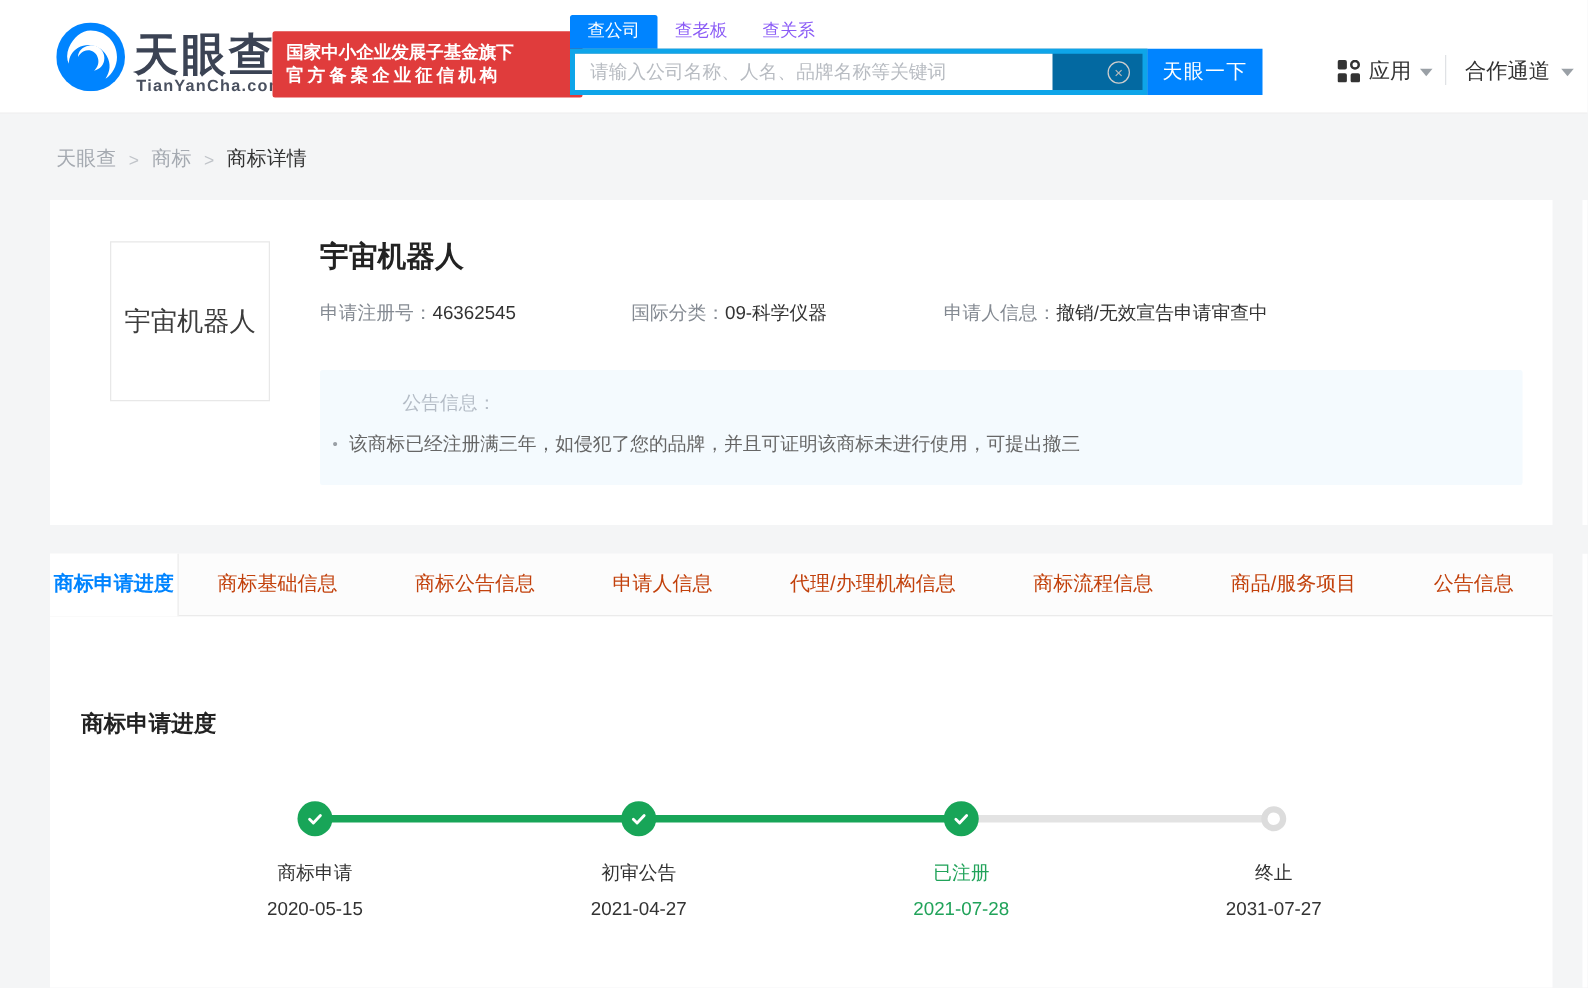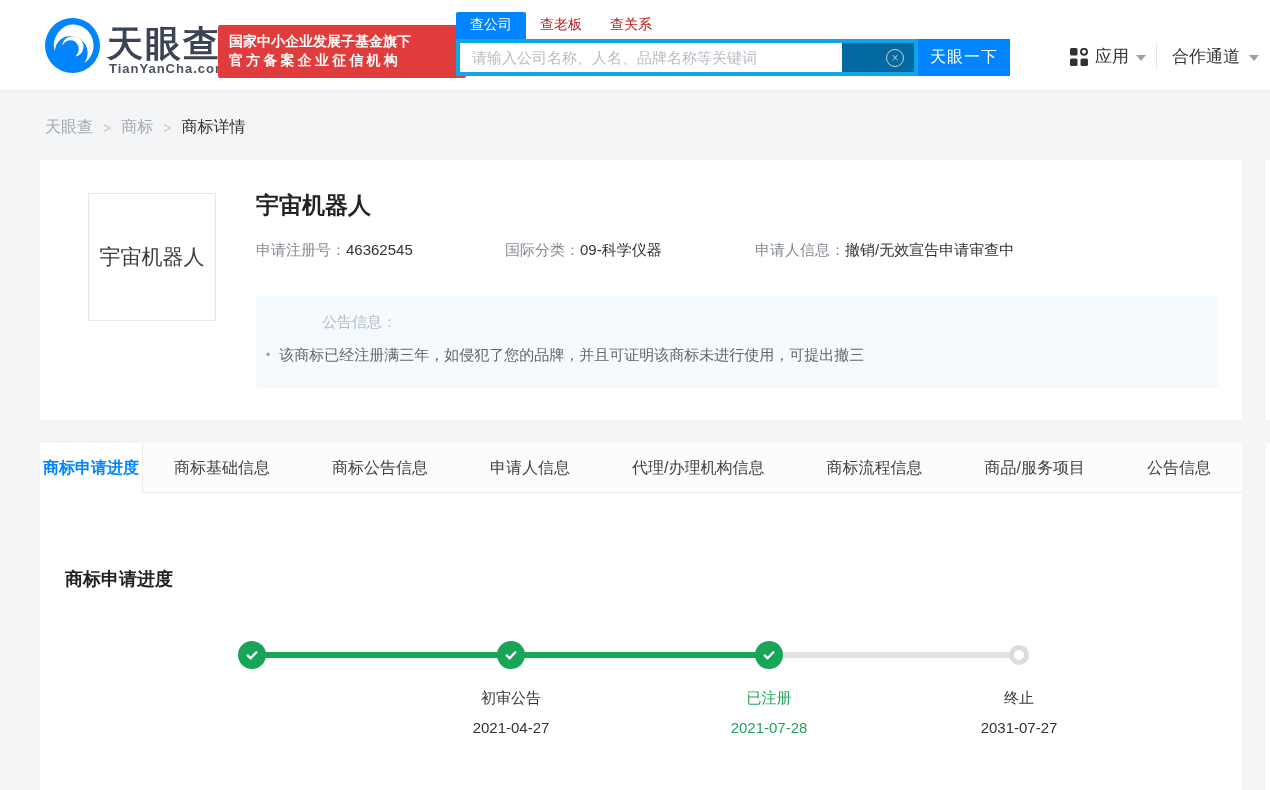--- a/index.html
+++ b/index.html
@@ -14,21 +14,21 @@
     color:#3b4354; letter-spacing:2px; }
   #logo-domain { position:absolute; left:109px; top:61px; font-size:13px; font-weight:bold;
     color:#4a5160; letter-spacing:1px; }
   #header-badge { position:absolute; left:218px; top:25px; width:248px; height:53px;
     background:#e03c3c; border-radius:2px; color:#fff; font-size:14px; font-weight:bold;
     padding:7px 11px; line-height:19px; }
   #badge-line2 { letter-spacing:3.2px; }
 
   
   #search-tabs { position:absolute; left:456px; top:12px; height:27px; display:flex; }
-  .search-tab { font-size:14px; color:#b91c1c; padding:4px 14px; cursor:pointer; }
+  .search-tab { font-size:14px; color:#8b5cf6; padding:4px 14px; cursor:pointer; }
   .search-tab.active { background:#0084ff; color:#fff; border-radius:2px 2px 0 0; }
   #search-box { position:absolute; left:456px; top:39px; width:462px; height:37px;
     border:4px solid #0ea5e9; background:#0369a1; display:flex; align-items:center;gap:44px; }
   #search-input { border:none; outline:none; flex:1; height:100%; padding:0 12px;
     font-size:15px; color:#333; font-family:inherit; }
   #search-input::placeholder { color:#b8bcc2; }
   #search-clear { width:18px; height:18px; border:1px solid #ccc; border-radius:50%;
     color:#bbb; font-size:12px; line-height:16px; text-align:center; margin-right:10px;
     cursor:pointer; flex:0 0 auto; }
   #search-button { position:absolute; left:918px; top:39px; width:92px; height:37px;
@@ -72,21 +72,21 @@
   #tm-interpret-item { position:absolute; left:10px; top:50px; font-size:15px;
     color:#666; }
   #tm-interpret-item .dot { color:#9aa0a6; margin-right:9px; font-size:12px;
     vertical-align:1px; }
 
   
   #detail-card { position:absolute; left:40px; top:443px; width:1202px; height:347px;
     background:#fff; }
   #tab-bar { position:absolute; left:0; top:0; width:1202px; height:50px;
     background:#fcfcfc; border-bottom:1px solid #ebebeb; display:flex; }
-  .tab { height:50px; line-height:50px; padding:0 31px; font-size:16px; color:#404040;
+  .tab { height:50px; line-height:50px; padding:0 31px; font-size:16px; color:#c2410c;
     cursor:pointer; white-space:nowrap; }
   .tab.active { background:#fff; color:#0084ff; font-weight:bold;
     border-right:1px solid #ebebeb; width:160px; text-align:center; padding:0; }
 
   #progress-title { position:absolute; left:25px; top:124px; font-size:18px;
     font-weight:bold; color:#222; }
 
   .tl-line { position:absolute; top:209px; height:6px; border-radius:3px; }
   #tl-line-done { left:212px; width:517px; background:#18a558; }
   #tl-line-pending { left:729px; width:250px; background:#e3e3e3; }
@@ -208,20 +208,24 @@
         <path d="M5.5 12.5l4.5 4.5 8.5-9" stroke="#fff" stroke-width="3.4" fill="none" stroke-linecap="round" stroke-linejoin="round"></path>
       </svg>
   </div>
   <div class="tl-circle" id="tl-c2">
     <svg width="16" height="16" viewBox="0 0 24 24">
         <path d="M5.5 12.5l4.5 4.5 8.5-9" stroke="#fff" stroke-width="3.4" fill="none" stroke-linecap="round" stroke-linejoin="round"></path>
       </svg>
   </div>
   <div class="tl-circle pending" id="tl-c3"></div>
 
+  <div class="tl-step" id="tl-s0">
+    <div class="tl-label">商标申请</div>
+    <div class="tl-date">2020-05-15</div>
+  </div>
   <div class="tl-step" id="tl-s1">
     <div class="tl-label">初审公告</div>
     <div class="tl-date">2021-04-27</div>
   </div>
   <div class="tl-step highlight" id="tl-s2">
     <div class="tl-label">已注册</div>
     <div class="tl-date">2021-07-28</div>
   </div>
   <div class="tl-step" id="tl-s3">
     <div class="tl-label">终止</div>

